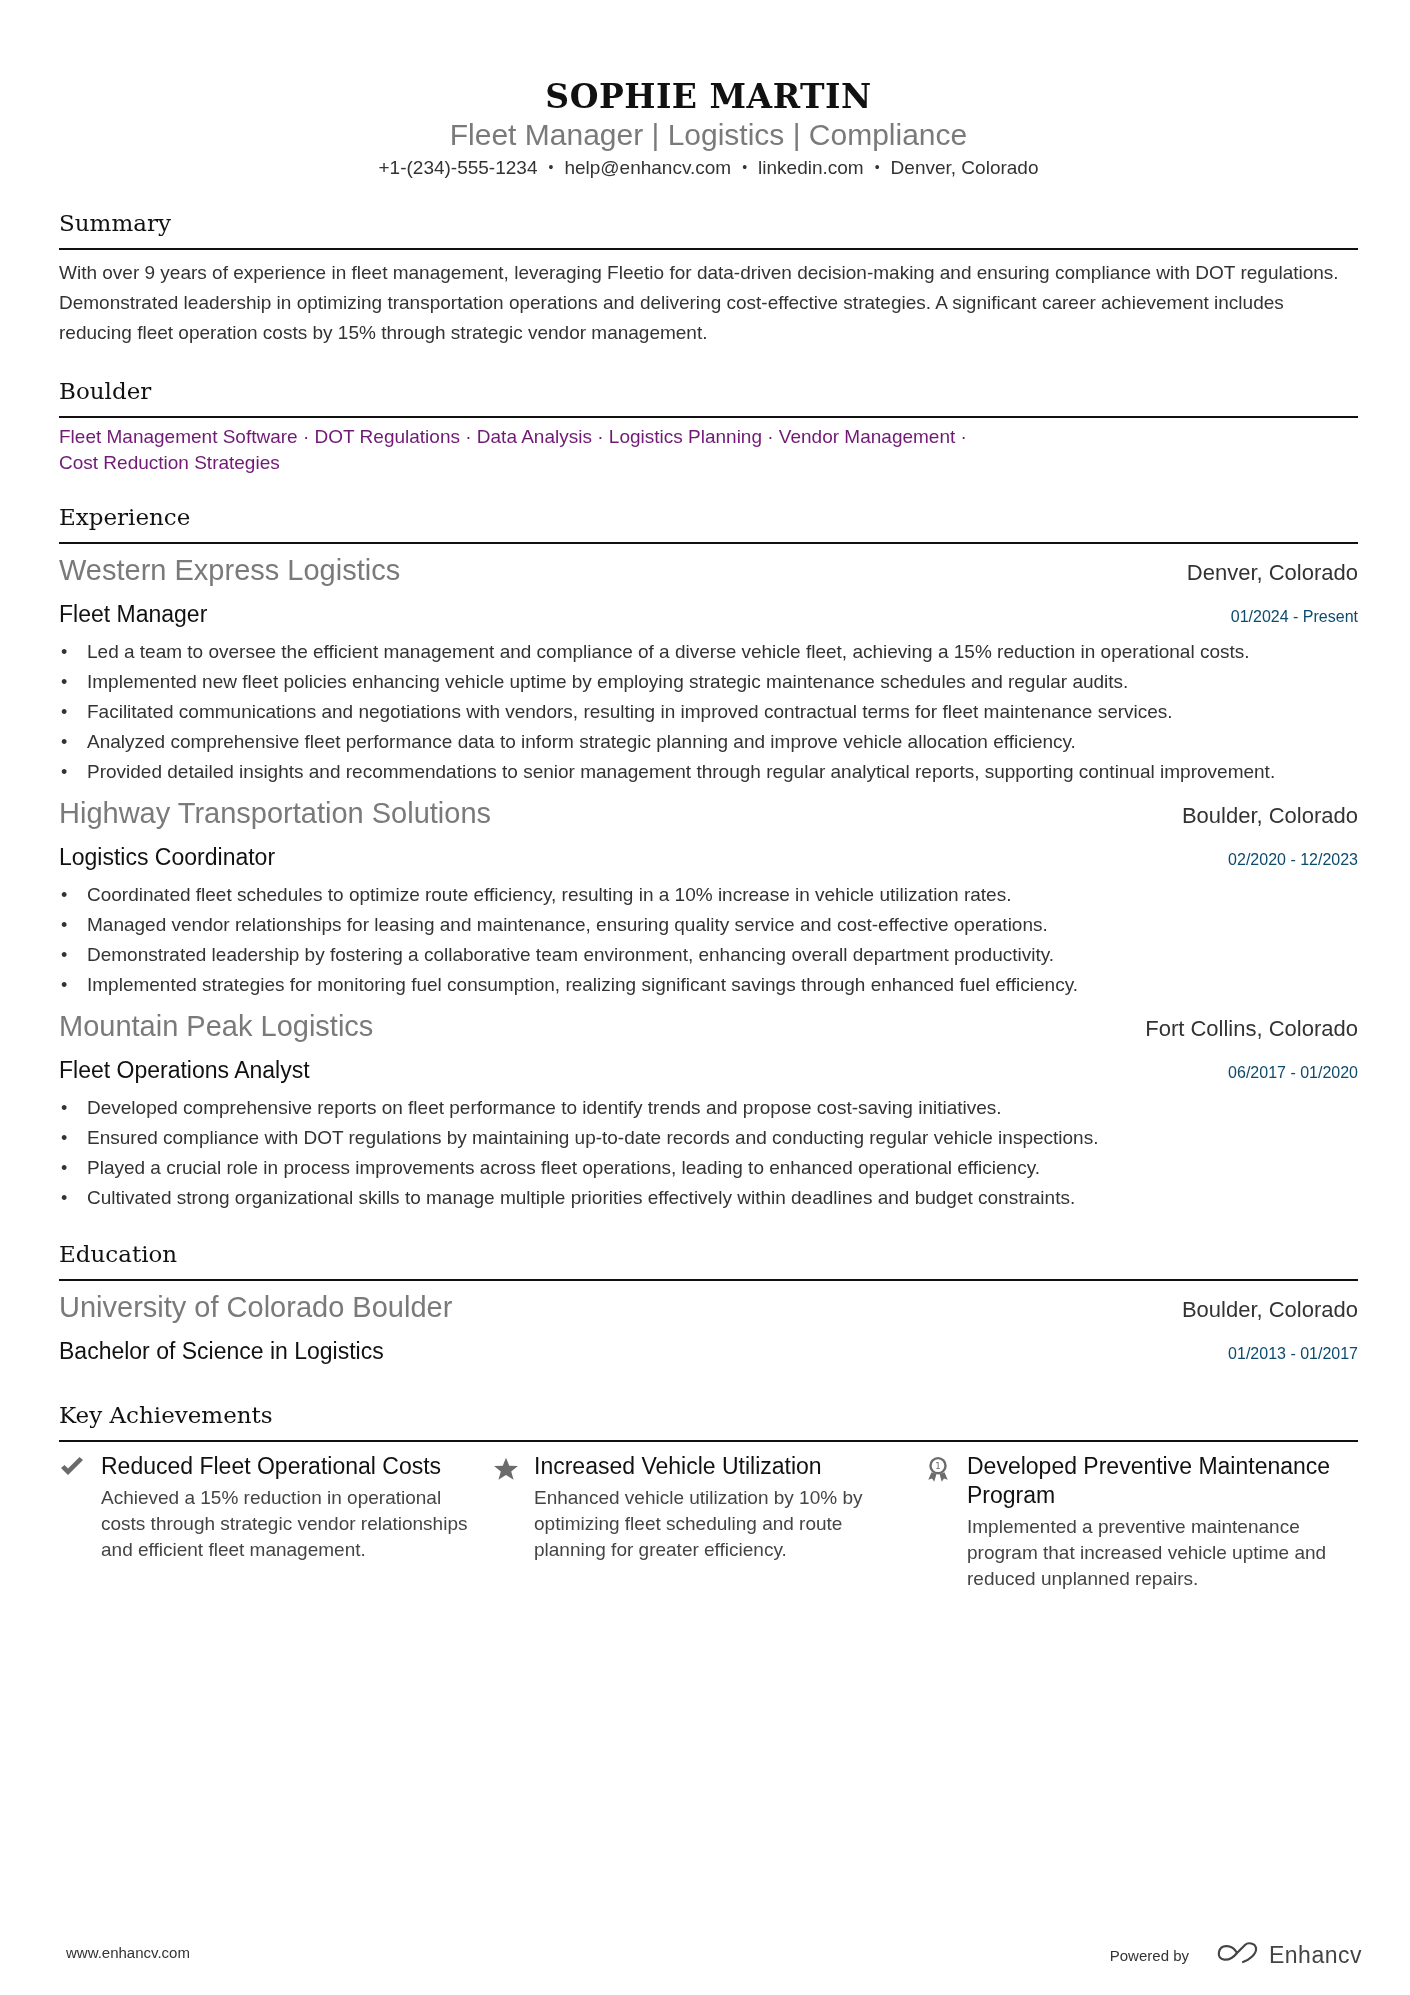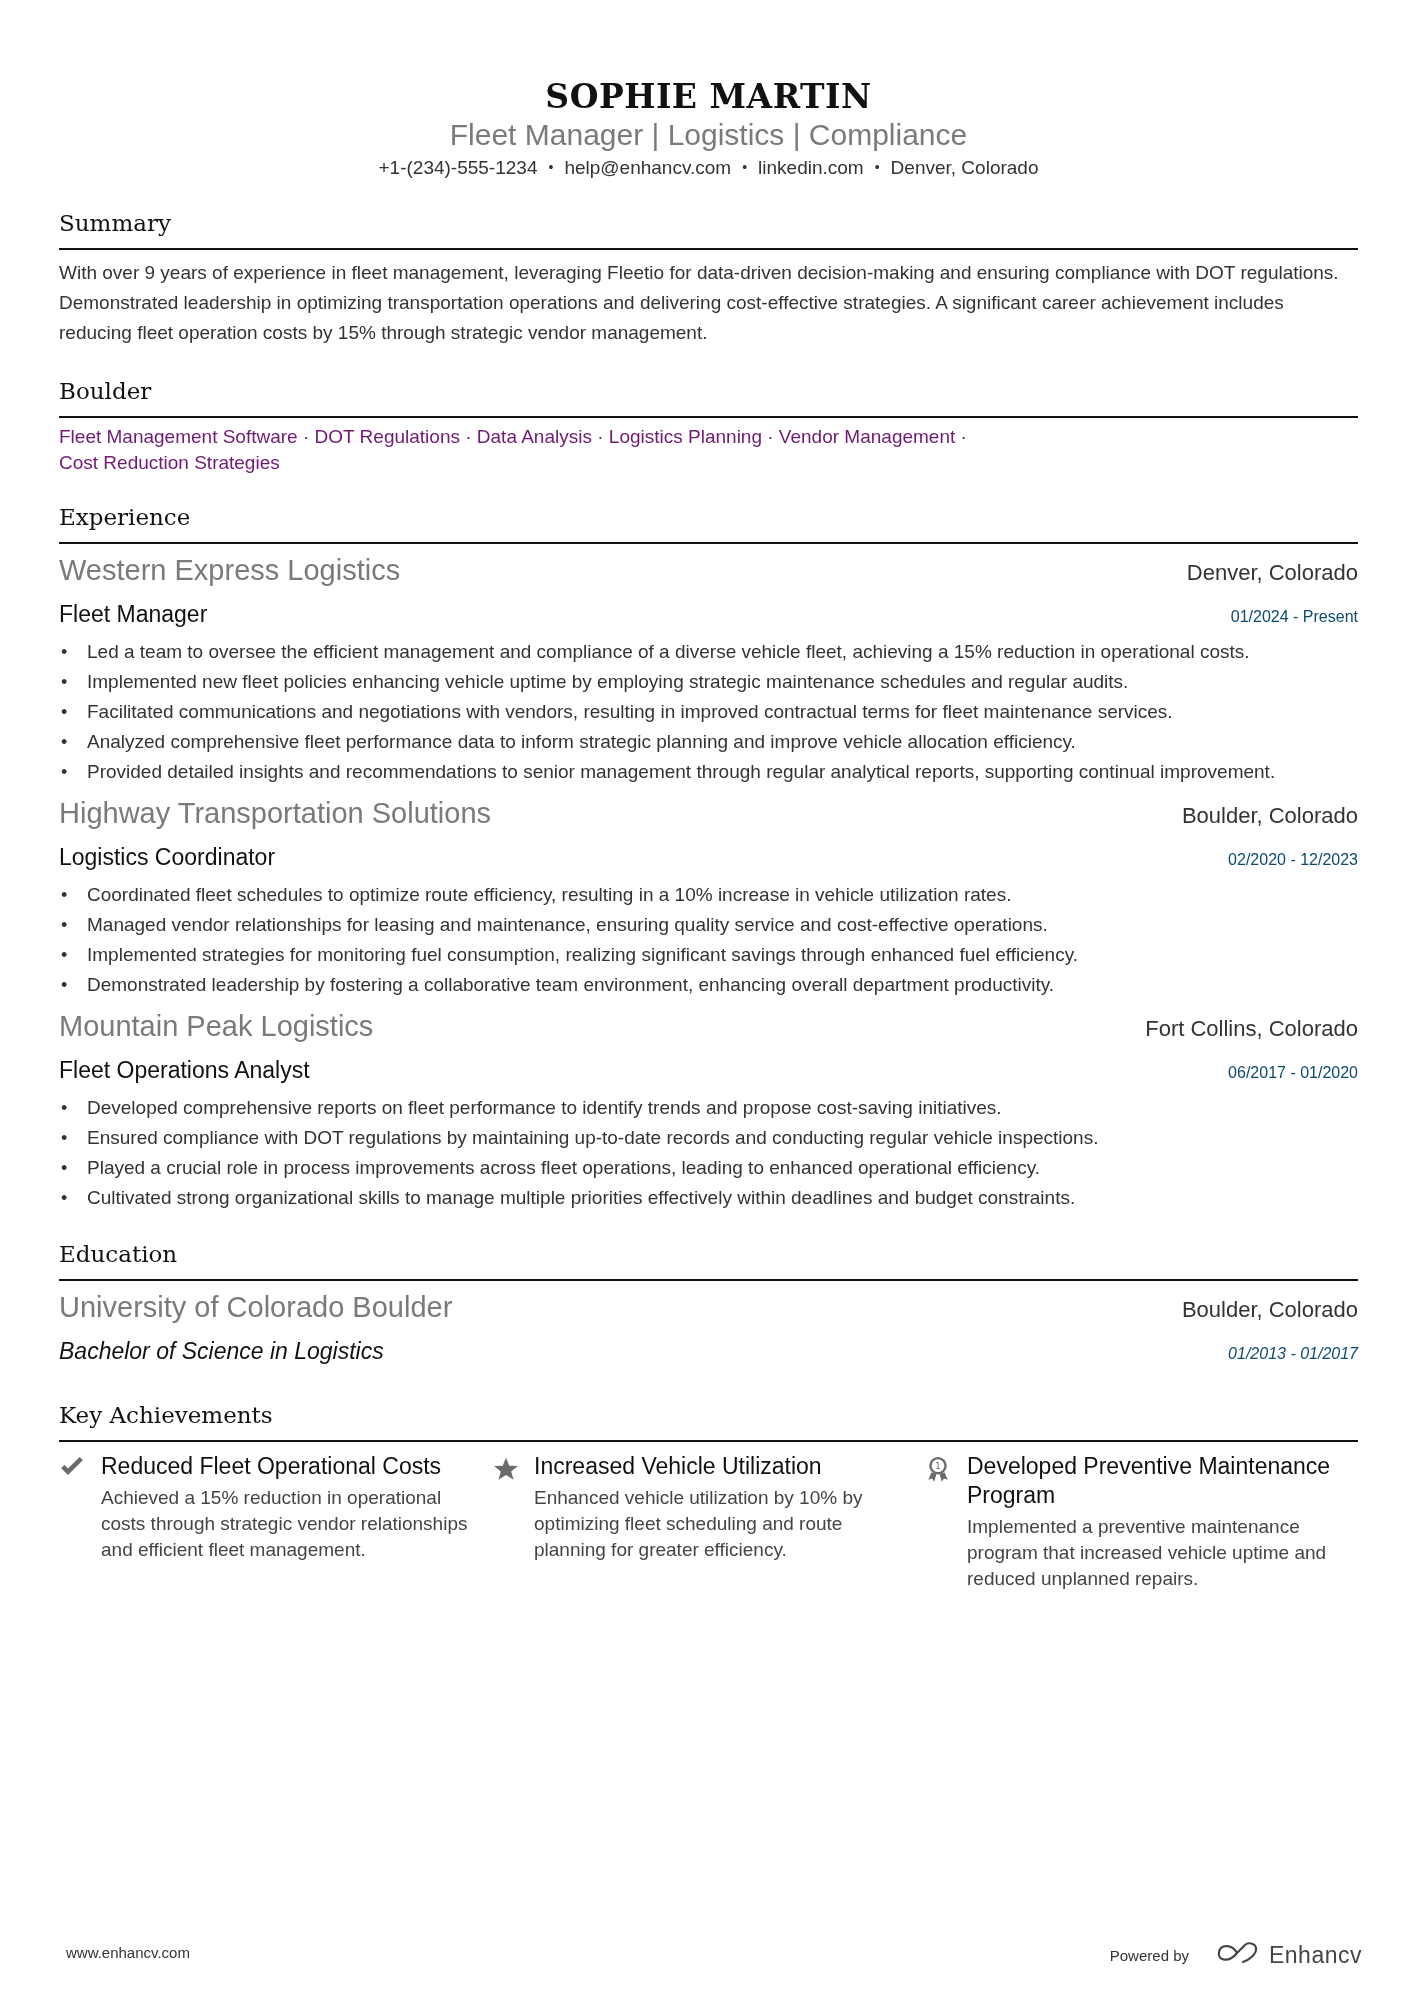--- a/index.html
+++ b/index.html
@@ -99,22 +99,22 @@
       <div class="company">Highway Transportation Solutions</div>
       <div class="location">Boulder, Colorado</div>
     </div>
     <div class="row" style="margin-top:-4px;">
       <div class="role">Logistics Coordinator</div>
       <div class="dates">02/2020 - 12/2023</div>
     </div>
     <ul class="bullets">
       <li>Coordinated fleet schedules to optimize route efficiency, resulting in a 10% increase in vehicle utilization rates.</li>
       <li>Managed vendor relationships for leasing and maintenance, ensuring quality service and cost-effective operations.</li>
+      <li>Demonstrated leadership by fostering a collaborative team environment, enhancing overall department productivity.</li>
       <li>Implemented strategies for monitoring fuel consumption, realizing significant savings through enhanced fuel efficiency.</li>
-      <li>Demonstrated leadership by fostering a collaborative team environment, enhancing overall department productivity.</li>
     </ul>
   </div>
 
   <div class="entry">
     <div class="row">
       <div class="company">Mountain Peak Logistics</div>
       <div class="location">Fort Collins, Colorado</div>
     </div>
     <div class="row" style="margin-top:-4px;">
       <div class="role">Fleet Operations Analyst</div>
@@ -128,21 +128,21 @@
     </ul>
   </div>
 
   <div class="section-title edu-title">Education</div>
   <div class="rule"></div>
   <div class="entry">
     <div class="row">
       <div class="company">University of Colorado Boulder</div>
       <div class="location">Boulder, Colorado</div>
     </div>
-    <div class="row" style="margin-top:-4px;font-style:italic;">
+    <div class="row" style="margin-top:-4px;">
       <div class="role">Bachelor of Science in Logistics</div>
       <div class="dates">01/2013 - 01/2017</div>
     </div>
   </div>
 
   <div class="section-title ach-title">Key Achievements</div>
   <div class="rule"></div>
   <div class="achievements">
     <div class="ach">
       <div class="icon">

